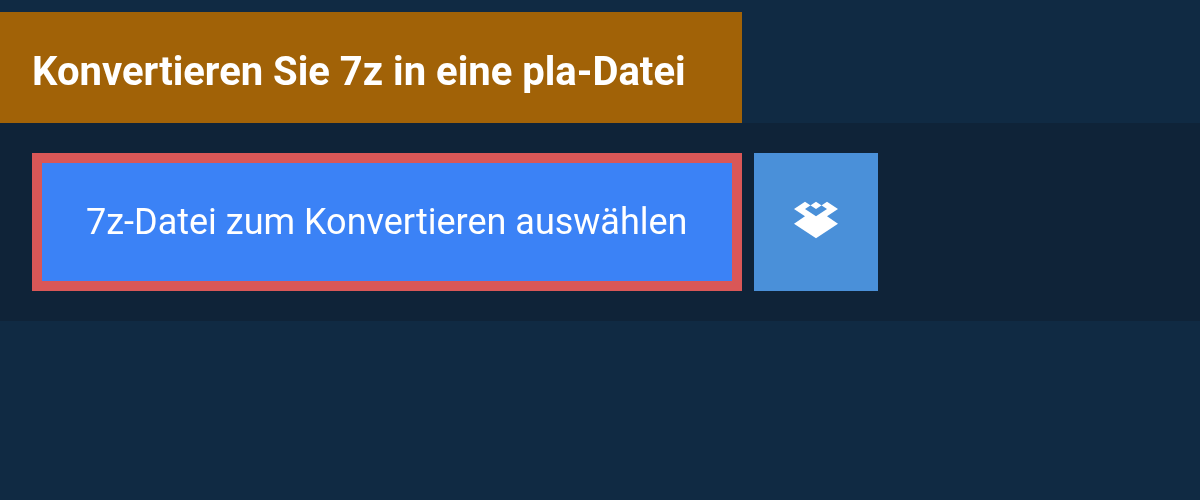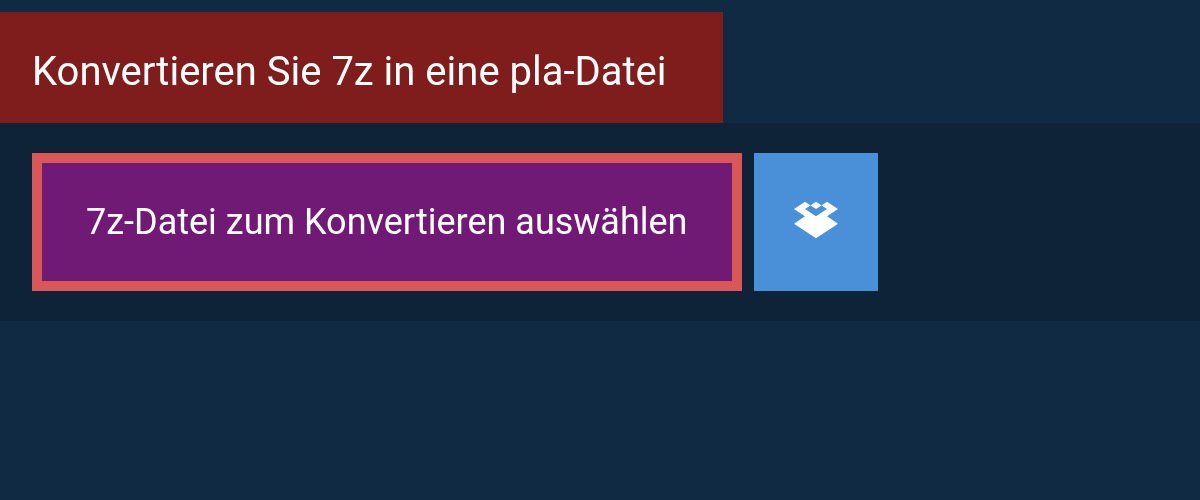--- a/index.html
+++ b/index.html
@@ -9,40 +9,40 @@
     }
     body {
       width: 1200px;
       height: 500px;
       background-color: #102a43;
       font-family: -apple-system, BlinkMacSystemFont, "Segoe UI", Roboto, Helvetica, Arial, sans-serif;
       overflow: hidden;
     }
     .heading-tab {
       display: inline-block;
-      background-color: #7f1d1d;
+      background-color: #a16207;
       color: #ffffff;
       font-size: 40px;
-      font-weight: 400;
+      font-weight: 700;
       padding: 36px 56px 28px 32px;
       margin-top: 12px;
     }
     .panel {
       background-color: #0f2338;
       padding: 30px 32px;
       display: flex;
       align-items: stretch;
       gap: 12px;
     }
     .select-file-btn {
       display: flex;
       align-items: center;
       justify-content: center;
       border: 10px solid #d95757;
-      background-color: #701a75;
+      background-color: #3b82f6;
       color: #ffffff;
       font-size: 36px;
       font-weight: 400;
       padding: 38px 44px;
       cursor: pointer;
       white-space: nowrap;
     }
     .dropbox-btn {
       display: flex;
       align-items: center;

